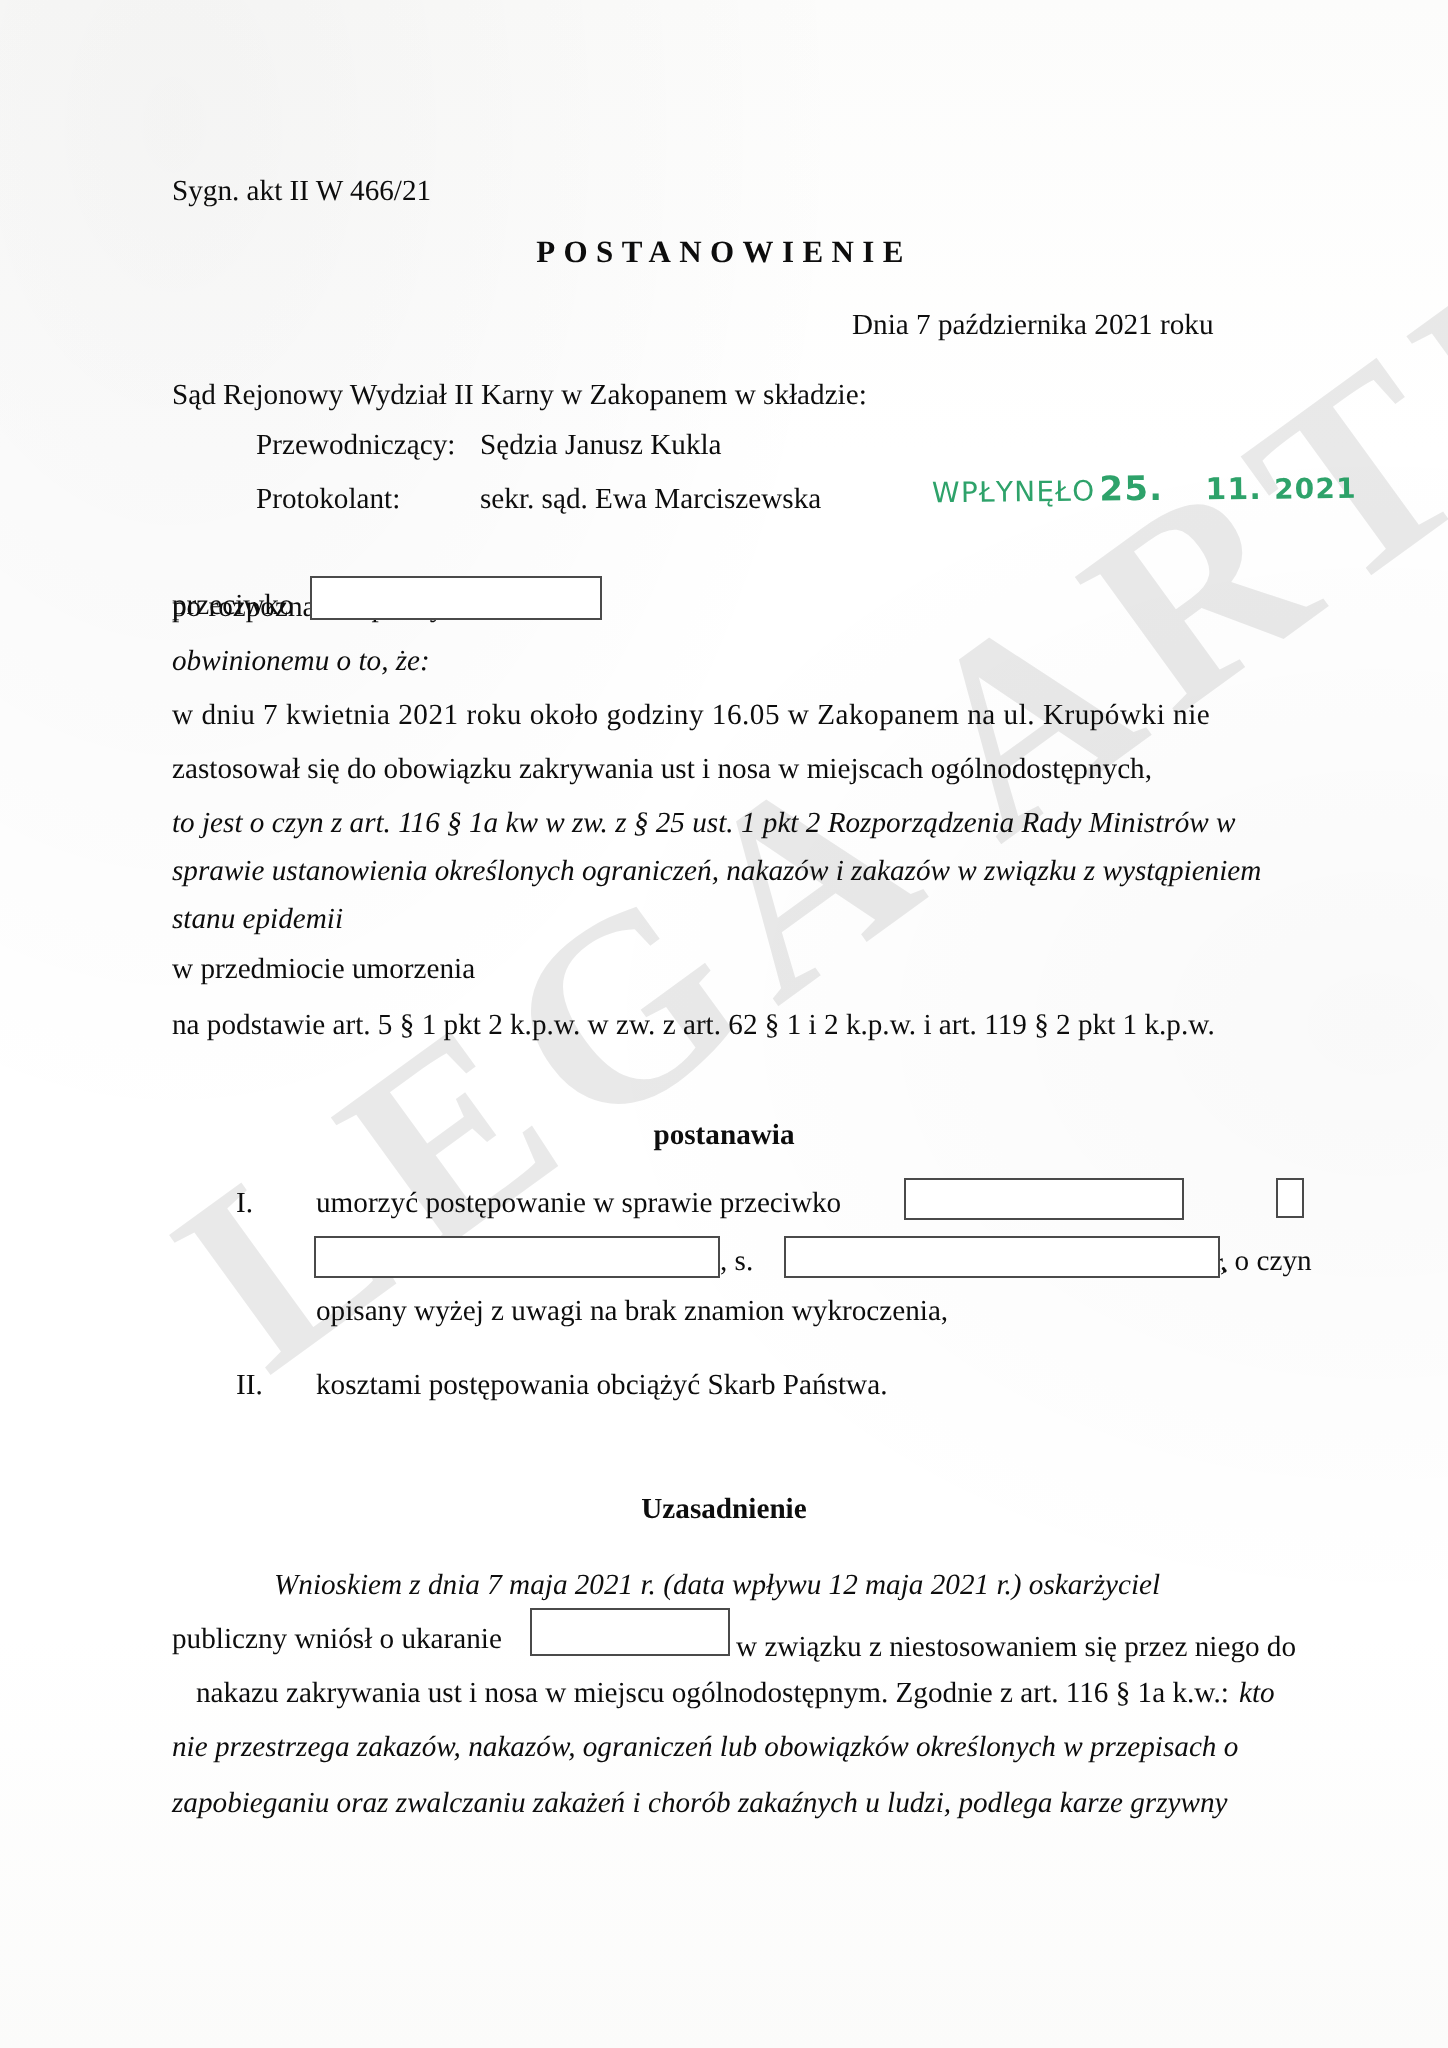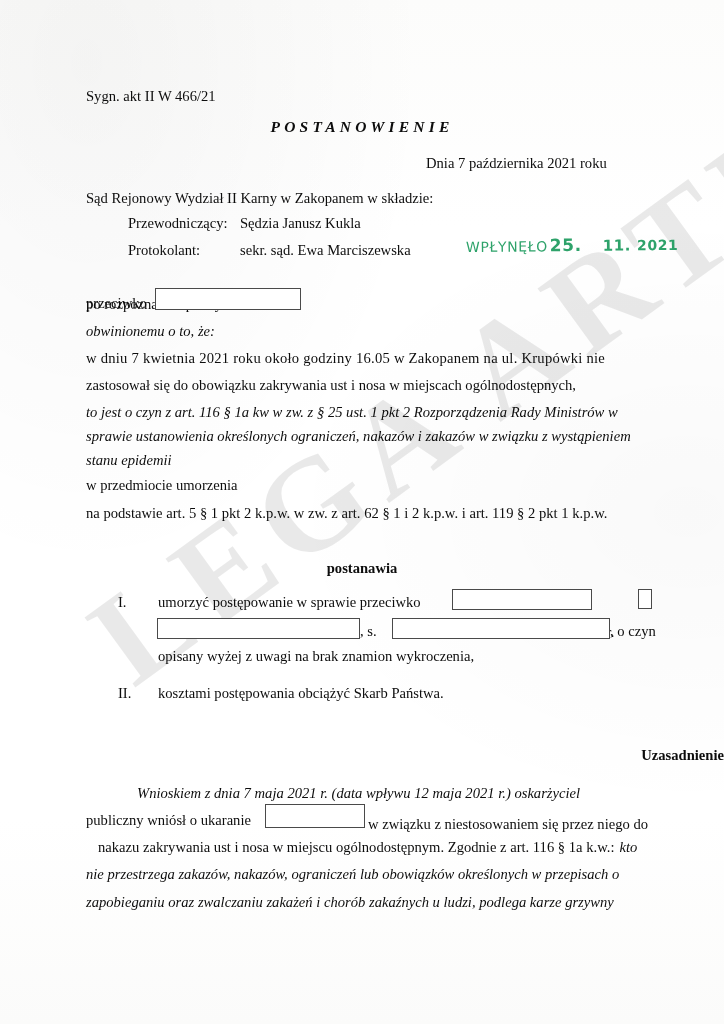--- a/index.html
+++ b/index.html
@@ -106,21 +106,21 @@
   <div id="scan-grain"></div>
 
   <div id="watermark">
     <span>LEGA ARTIS</span>
   </div>
 
   <div id="content">
 
     <div class="ln" style="left:86px; top:88px;">Sygn. akt II W 466/21</div>
 
-    <div class="center-h" style="left:0; top:118px; width:724px; font-size:15.5px; letter-spacing:4.2px;font-style:italic;">POSTANOWIENIE</div>
+    <div class="center-h" style="left:0; top:118px; width:724px; font-size:15.5px; letter-spacing:4.2px;">POSTANOWIENIE</div>
 
     <div class="ln" style="left:426px; top:155px;">Dnia 7 października 2021 roku</div>
 
     <div class="ln" style="left:86px; top:190px;">Sąd Rejonowy Wydział II Karny  w Zakopanem w składzie:</div>
 
     <div class="ln" style="left:128px; top:215px;">Przewodniczący:</div>
     <div class="ln" style="left:240px; top:215px;">Sędzia Janusz Kukla</div>
 
     <div class="ln" style="left:128px; top:242px;">Protokolant:</div>
     <div class="ln" style="left:240px; top:242px;">sekr. sąd. Ewa Marciszewska</div>
@@ -154,21 +154,21 @@
     <div class="abox" style="left:157px; top:618px; width:203px; height:21px;"></div>
     <div class="ln" style="left:360px; top:623px;">, s.</div>
     <div class="abox" style="left:392px; top:618px; width:218px; height:21px;"></div>
     <div class="ln" style="left:610px; top:623px;">, o czyn</div>
 
     <div class="ln" style="left:158px; top:648px;">opisany wyżej z uwagi na brak znamion wykroczenia,</div>
 
     <div class="ln" style="left:118px; top:685px;">II.</div>
     <div class="ln" style="left:158px; top:685px;">kosztami postępowania obciążyć Skarb Państwa.</div>
 
-    <div class="center-h" style="left:0; top:747px; width:724px; font-size:14.6px;text-align:right;">Uzasadnienie</div>
+    <div class="center-h" style="left:0; top:747px; width:724px; font-size:14.6px;">Uzasadnienie</div>
 
     <div class="ln" style="left:137px; top:785px;font-style:italic;">Wnioskiem   z  dnia   7   maja   2021   r.   (data  wpływu   12   maja   2021   r.)   oskarżyciel</div>
 
     <div class="ln" style="left:86px; top:812px;">publiczny wniósł o ukaranie</div>
     <div class="abox" style="left:265px; top:804px; width:100px; height:24px;"></div>
     <div class="ln" style="left:368px; top:816px;">w związku z niestosowaniem się przez niego do</div>
 
     <div class="ln" style="left:98px; top:839px;"><span>nakazu zakrywania ust i nosa w miejscu ogólnodostępnym. Zgodnie z art. 116 § 1a k.w.:</span><span class="it" style="margin-left:5px;">kto</span></div>
 
     <div class="ln it" style="left:86px; top:866px;">nie przestrzega zakazów, nakazów, ograniczeń lub obowiązków określonych w przepisach o</div>

